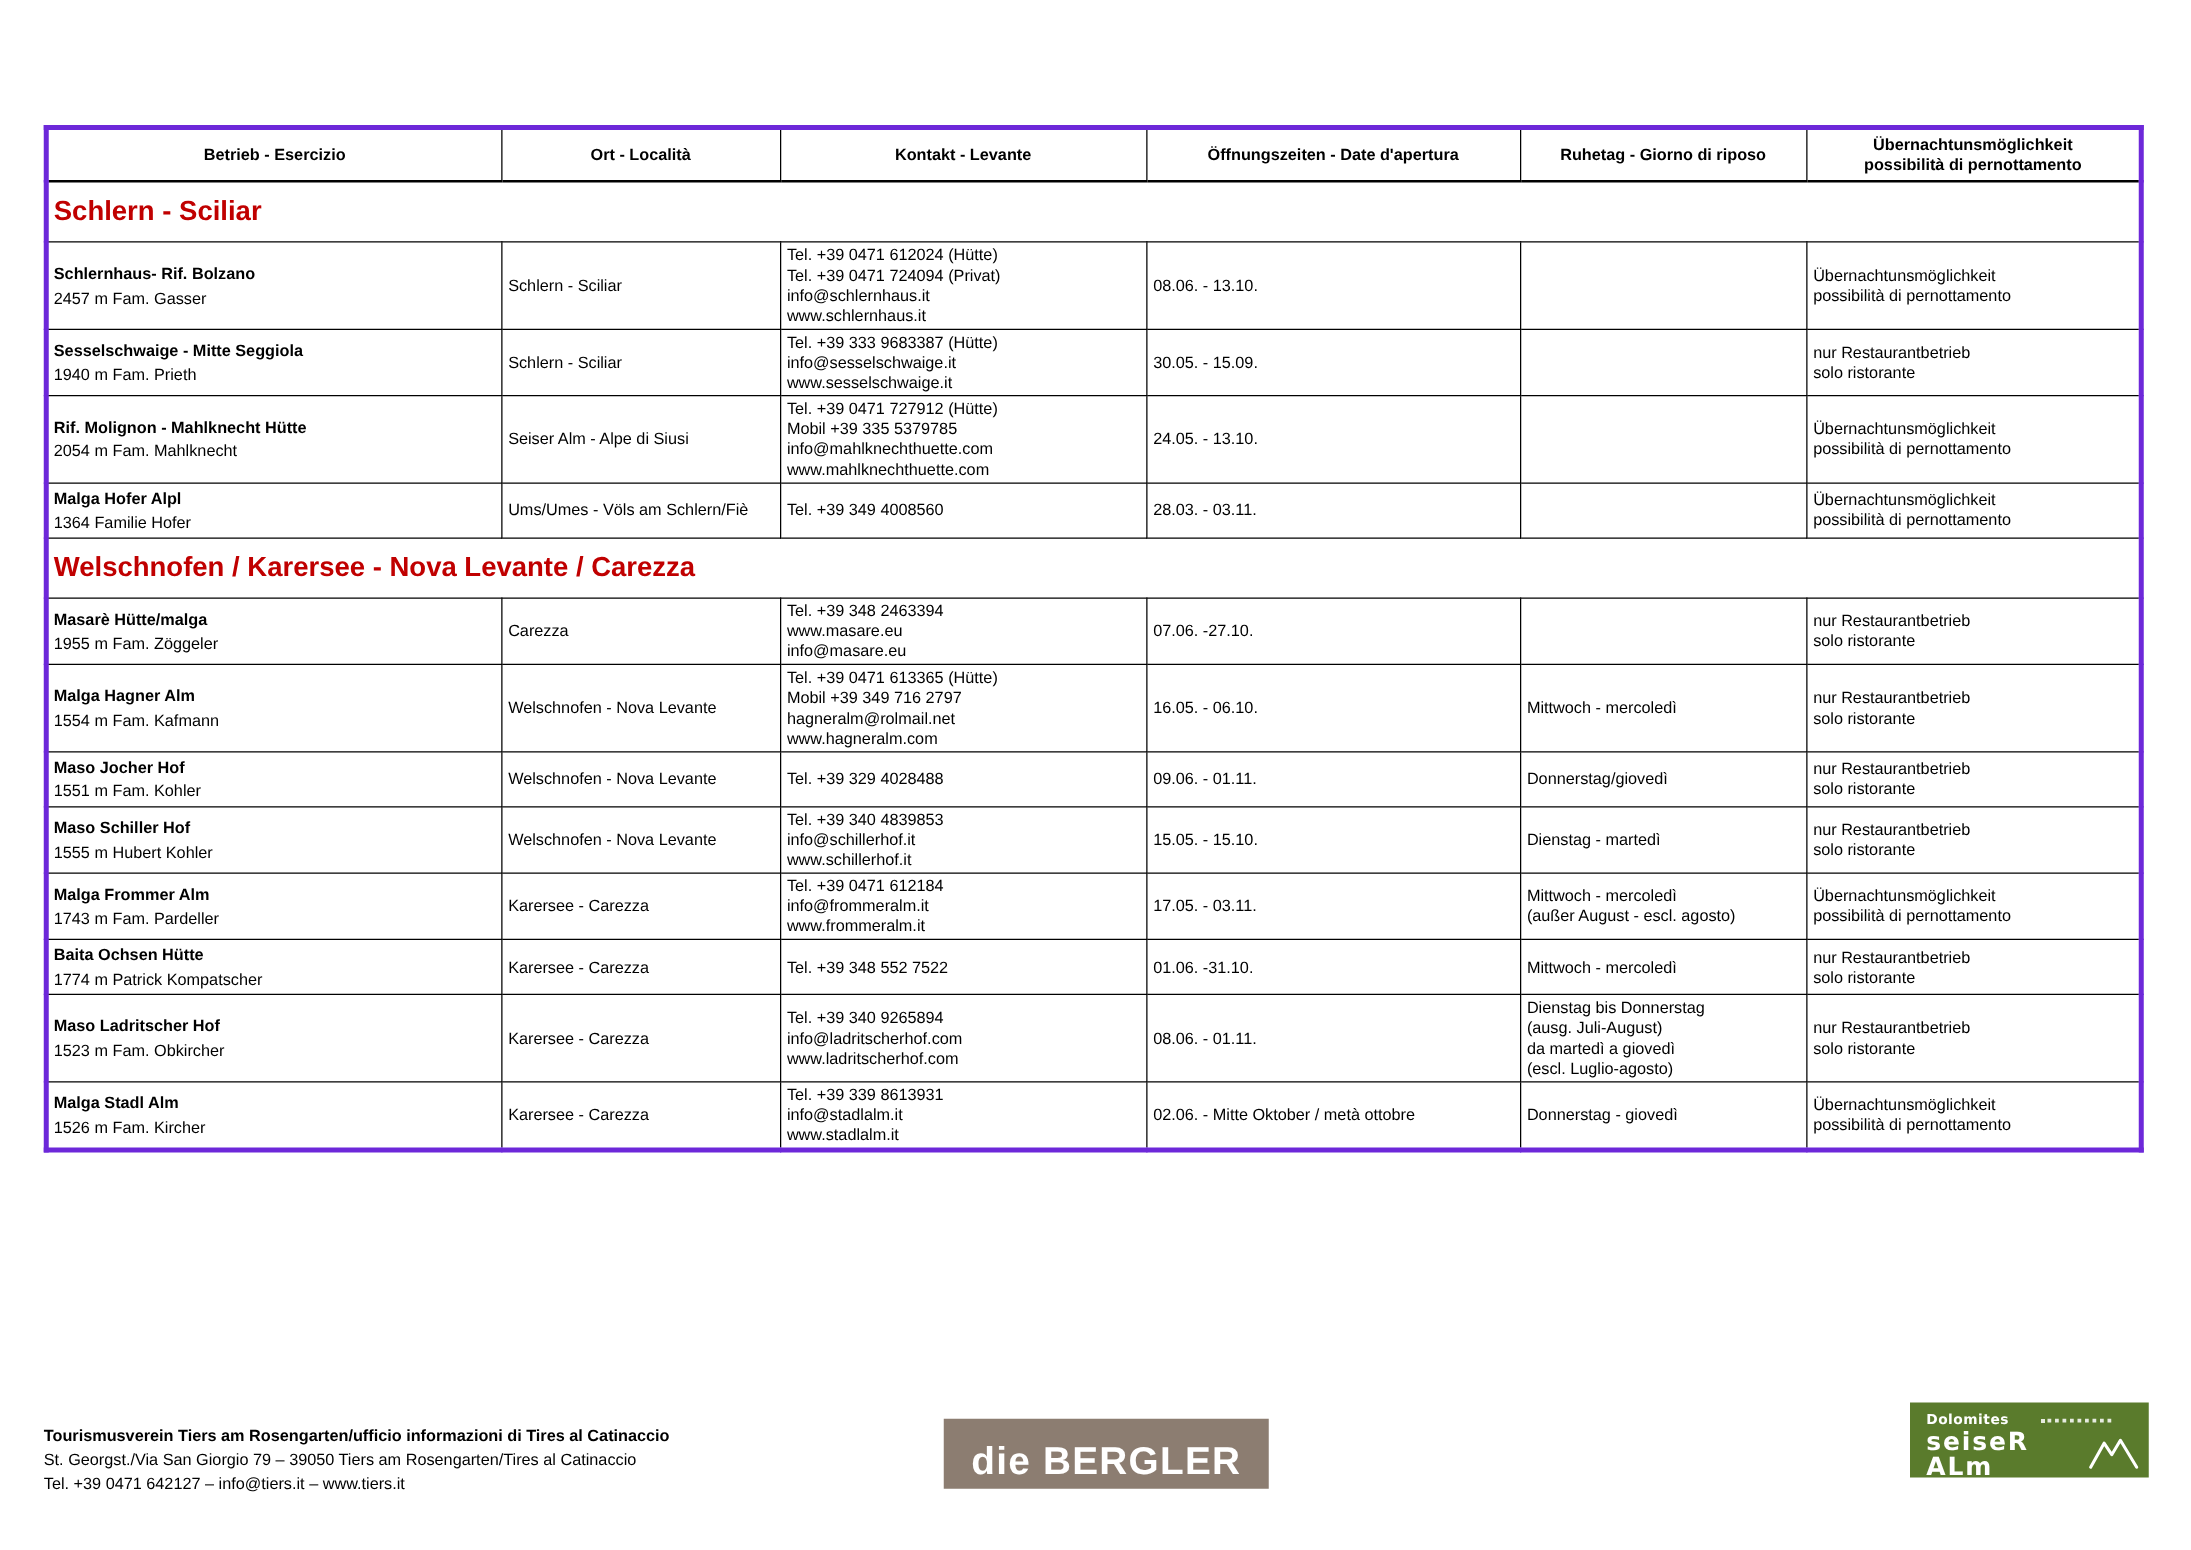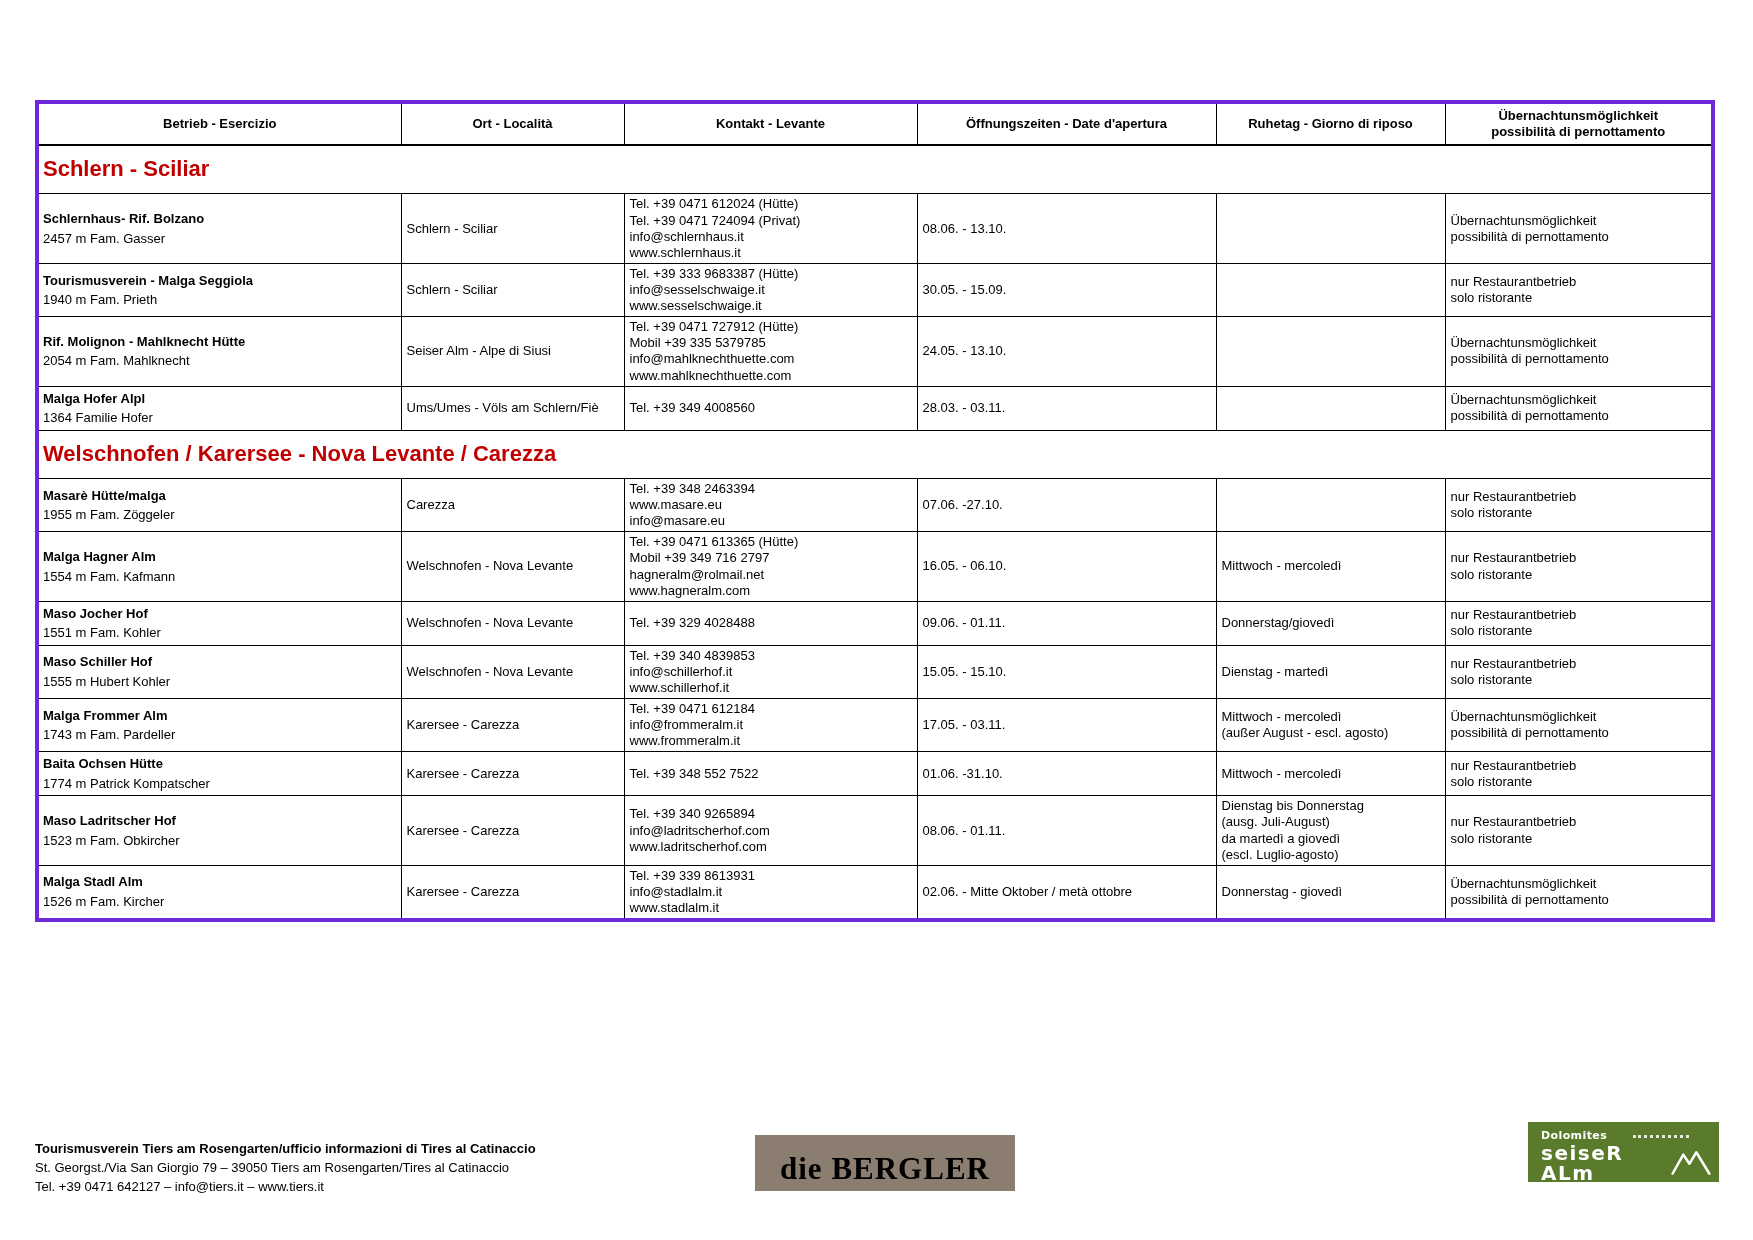--- a/index.html
+++ b/index.html
@@ -12,21 +12,21 @@
            white-space:pre-line;height:32px;}
   td.pre,th{white-space:pre-line;}
   tr.section-row td{font-size:22px;font-weight:bold;color:#c00000;padding:9px 4px 11px 4px;
                     text-align:left;letter-spacing:0px;}
   td.c-betrieb{line-height:1.5;padding:2px 4px;}
   .b-name{font-weight:bold;}
   .footer-info{position:absolute;left:35px;top:1140px;font-size:13px;line-height:1.45;}
   .fi-bold{font-weight:bold;}
   .bergler{position:absolute;left:755px;top:1135px;width:260px;height:56px;background:#8c7d71;
            display:flex;align-items:center;justify-content:center;}
-  .bergler span{color:#000000;font-family:Liberation Serif, serif;font-weight:bold;font-size:31px;
+  .bergler span{color:#ffffff;font-family:Liberation Sans, sans-serif;font-weight:bold;font-size:31px;
                 letter-spacing:1px;margin-top:12px;}
   .seiser{position:absolute;left:1528px;top:1122px;width:191px;height:60px;background:#5a7b2c;
           color:#fff;box-sizing:border-box;padding:7px 8px 5px 13px;font-family:"DejaVu Sans",sans-serif;}
   .s-top{display:flex;align-items:center;font-size:11px;font-weight:bold;letter-spacing:.4px;}
   .dots{width:56px;border-top:3px dotted rgba(255,255,255,.85);margin-left:26px;margin-top:2px;}
   .s-mid{display:flex;align-items:center;margin-top:1px;}
   .s-main{font-size:20px;font-weight:bold;letter-spacing:1.5px;line-height:1;}
   .s-mid svg{margin-left:5px;margin-bottom:0px;}
   .s-bottom{font-size:9.5px;font-weight:bold;letter-spacing:.4px;margin-top:4px;}
 </style>
@@ -70,21 +70,21 @@
 Tel. +39 0471 724094 (Privat)
 info@schlernhaus.it
 www.schlernhaus.it</td>
           <td class="c-open pre">08.06. - 13.10.</td>
           <td class="c-ruhetag pre"></td>
           <td class="c-stay pre">Übernachtunsmöglichkeit
 possibilità di pernottamento</td>
         </tr>
         <tr>
           <td class="c-betrieb">
-            <div class="b-name">Tourismusverein - Malga Seggiola</div>
+            <div class="b-name">Sesselschwaige - Mitte Seggiola</div>
             <div class="pre">1940 m
 Fam. Prieth</div>
           </td>
           <td class="c-ort pre">Schlern - Sciliar</td>
           <td class="c-kontakt pre">Tel. +39 333 9683387 (Hütte)
 info@sesselschwaige.it
 www.sesselschwaige.it</td>
           <td class="c-open pre">30.05. - 15.09.</td>
           <td class="c-ruhetag pre"></td>
           <td class="c-stay pre">nur Restaurantbetrieb

